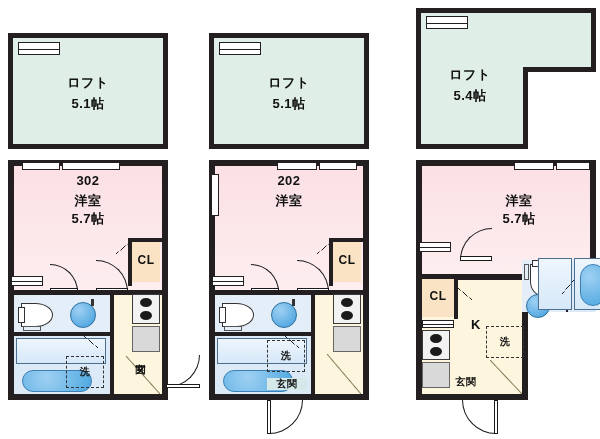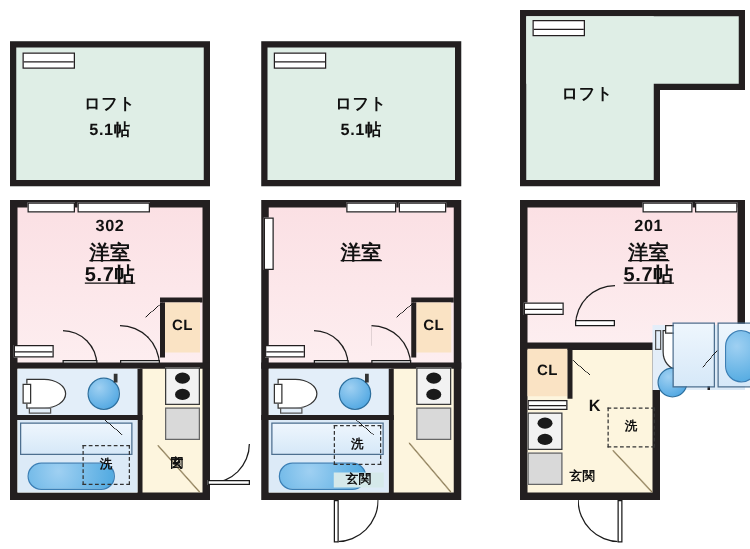--- a/index.html
+++ b/index.html
@@ -32,21 +32,21 @@
   .lbl {
     position: absolute;
     color: #111;
     font-weight: bold;
     text-align: center;
     white-space: nowrap;
     line-height: 1.15;
     letter-spacing: 0.5px;
   }
   .lbl-loft   { font-size: 13px; }
-  .lbl-room   { font-size: 16px; text-decoration: underline; }
+  .lbl-room   { font-size: 13px; }
   .lbl-no     { font-size: 13px; }
   .lbl-k      { font-size: 13px; }
   .lbl-cl     { font-size: 12px; }
   .lbl-small  { font-size: 10px; }
   .lbl-vert   { writing-mode: vertical-rl; text-orientation: upright; font-size: 10px; }
 
   
   .win {
     background: #ffffff;
     border: 1px solid #231f20;
@@ -130,20 +130,21 @@
 
   <div class="abs" style="left:416px; top:8px; width:180px; height:141px;">
 
     <div class="abs" style="left:0; top:0; width:180px; height:64px; background:#231f20;"></div>
     <div class="abs" style="left:0; top:0; width:112px; height:141px; background:#231f20;"></div>
     <div class="abs loft-fill" style="left:5px; top:5px; width:170px; height:54px;"></div>
     <div class="abs loft-fill" style="left:5px; top:5px; width:102px; height:131px;"></div>
   </div>
   <div class="abs win" style="left:426px; top:16px; width:42px; height:13px;"></div>
   <div class="lbl lbl-loft" style="left:416px; top:68px; width:108px;">ロフト</div>
+  <div class="lbl lbl-loft" style="left:416px; top:89px; width:108px;">5.4帖</div>
 
   <div class="abs" style="left:8px; top:160px; width:160px; height:240px;">
 
     <div class="abs wall" style="left:0; top:0; width:160px; height:240px;"></div>
 
     <div class="abs yoshitsu" style="left:6px; top:6px; width:148px; height:128px;"></div>
     <div class="abs kitchen" style="left:6px; top:134px; width:148px; height:100px;"></div>
 
     <div class="abs win-h" style="left:14px; top:2px; width:38px; height:8px;"></div>
     <div class="abs win-h" style="left:54px; top:2px; width:58px; height:8px;"></div>
@@ -208,20 +209,21 @@
   <div class="abs" style="left:209px; top:160px; width:160px; height:240px;">
 
     <div class="abs wall" style="left:0; top:0; width:160px; height:240px;"></div>
     <div class="abs yoshitsu" style="left:6px; top:6px; width:148px; height:128px;"></div>
     <div class="abs kitchen" style="left:6px; top:134px; width:148px; height:100px;"></div>
 
     <div class="abs win-h" style="left:68px; top:2px; width:40px; height:8px;"></div>
     <div class="abs win-h" style="left:110px; top:2px; width:38px; height:8px;"></div>
     <div class="abs win-h" style="left:2px; top:14px; width:8px; height:42px;"></div>
 
+    <div class="lbl lbl-no" style="left:0; top:14px; width:160px;">202</div>
     <div class="lbl lbl-room" style="left:0; top:34px; width:160px;">洋室</div>
 
     <div class="abs wall" style="left:120px; top:78px; width:34px; height:4px;"></div>
     <div class="abs cl" style="left:124px; top:82px; width:28px; height:40px;"></div>
     <div class="abs wall" style="left:120px; top:82px; width:4px; height:44px;"></div>
     <div class="lbl lbl-cl" style="left:124px; top:94px; width:28px;">CL</div>
     <div class="abs" style="left:108px; top:82px; width:14px; height:12px;
          background:linear-gradient(to bottom right, transparent 48%, #1a1a1a 49%, #1a1a1a 51%, transparent 52%);"></div>
 
     <div class="abs swing tr" style="left:42px; top:104px; width:28px; height:28px;"></div>
@@ -270,21 +272,20 @@
     <div class="abs wall" style="left:0; top:0; width:180px; height:126px;"></div>
     <div class="abs wall" style="left:0; top:0; width:112px; height:240px;"></div>
     <div class="abs wall" style="left:100px; top:96px; width:80px; height:56px;"></div>
 
     <div class="abs yoshitsu" style="left:6px; top:6px; width:168px; height:110px;"></div>
     <div class="abs kitchen" style="left:6px; top:120px; width:100px; height:114px;"></div>
 
     <div class="abs win-h" style="left:98px; top:2px; width:40px; height:8px;"></div>
     <div class="abs win-h" style="left:140px; top:2px; width:34px; height:8px;"></div>
 
-    <div class="lbl lbl-no" style="left:28px; top:14px; width:150px;">201</div>
     <div class="lbl lbl-room" style="left:28px; top:34px; width:150px;">洋室</div>
     <div class="lbl lbl-room" style="left:28px; top:52px; width:150px;">5.7帖</div>
 
     <div class="abs swing tl" style="left:44px; top:68px; width:32px; height:32px;"></div>
     <div class="abs doorleaf" style="left:44px; top:96px; width:32px; height:5px;"></div>
 
     <div class="abs shelf" style="left:3px; top:82px; width:32px; height:10px;"></div>
 
     <div class="abs wall" style="left:0; top:114px; width:112px; height:5px;"></div>
 

